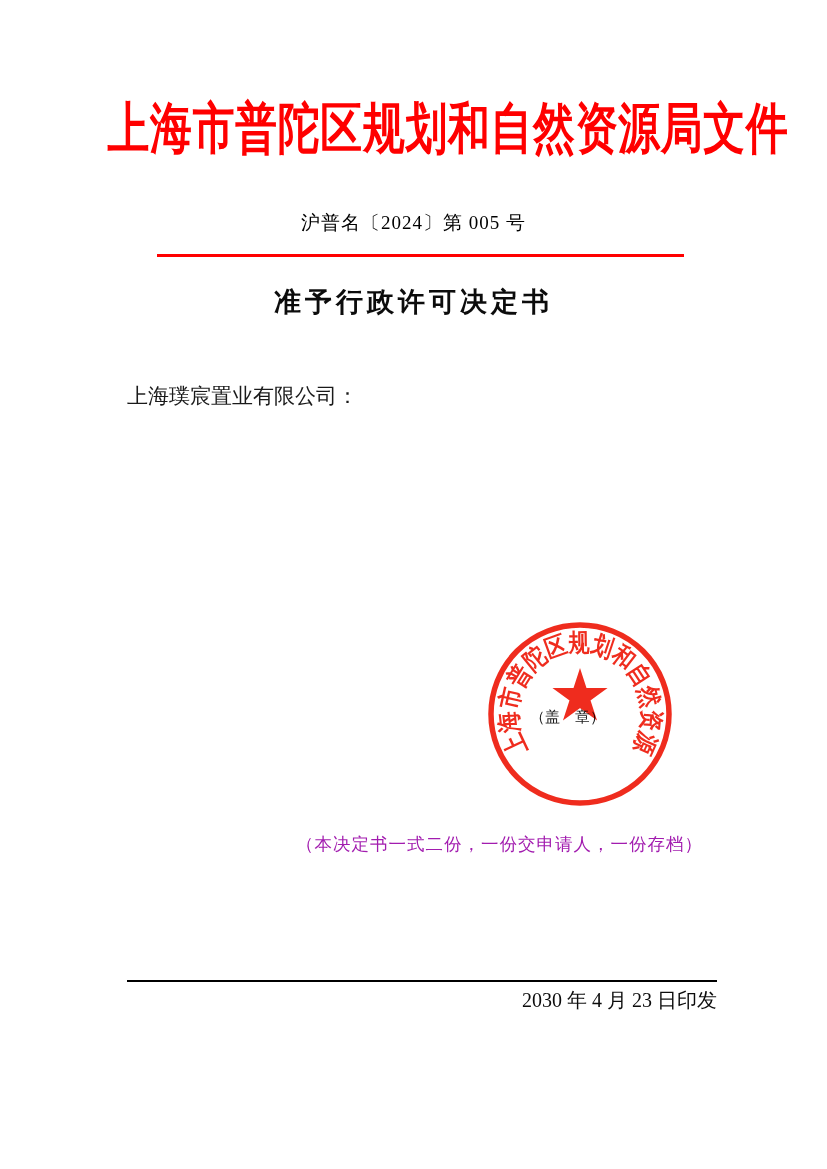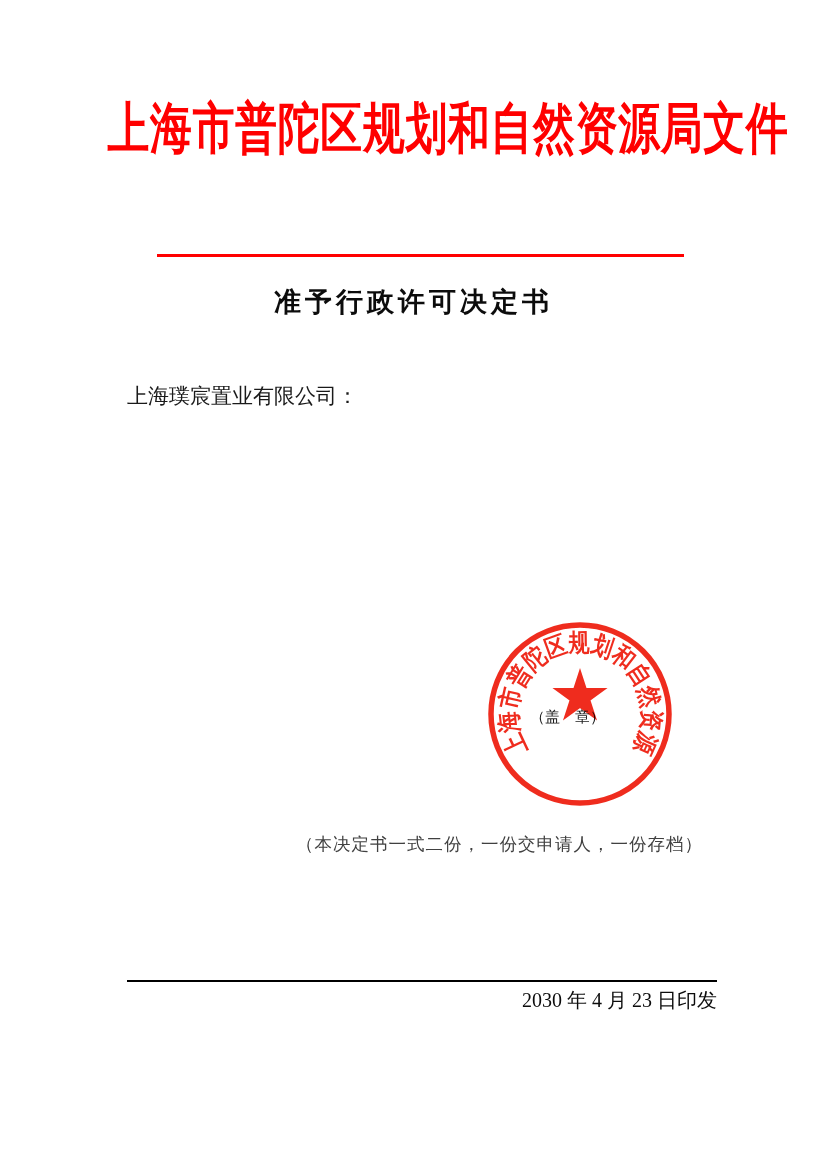--- a/index.html
+++ b/index.html
@@ -100,21 +100,21 @@
   .seal-arc-label {
     font-size: 25px;
     font-weight: 700;
     fill: #ee1c0c;
     font-family: "Liberation Serif", "DejaVu Serif", serif;
   }
 
   .note {
     top: 832px; right: 124px;
     font-size: 17.5px;
-    color: #404040;
+    color: #a21caf;
     letter-spacing: 1px;
     white-space: nowrap;
   }
 
   .footer-rule-top {
     top: 980px; left: 127px;
     width: 590px; height: 2px;
     background: #000000;
   }
   .print-date {
@@ -137,20 +137,21 @@
 </style>
 </head>
 <body>
 
 <div class="page">
 
   <div class="abs header-title">
     <span>上海市普陀区规划和自然资源局文件</span>
   </div>
 
+  <div class="abs doc-number">沪普名〔2024〕第 005 号</div>
 
   <div class="abs red-rule"></div>
 
   <div class="abs doc-title">准予行政许可决定书</div>
 
   <div class="abs addressee">上海璞宸置业有限公司：</div>
 
 
   <div class="abs stamp-label">（盖　章）</div>
 

